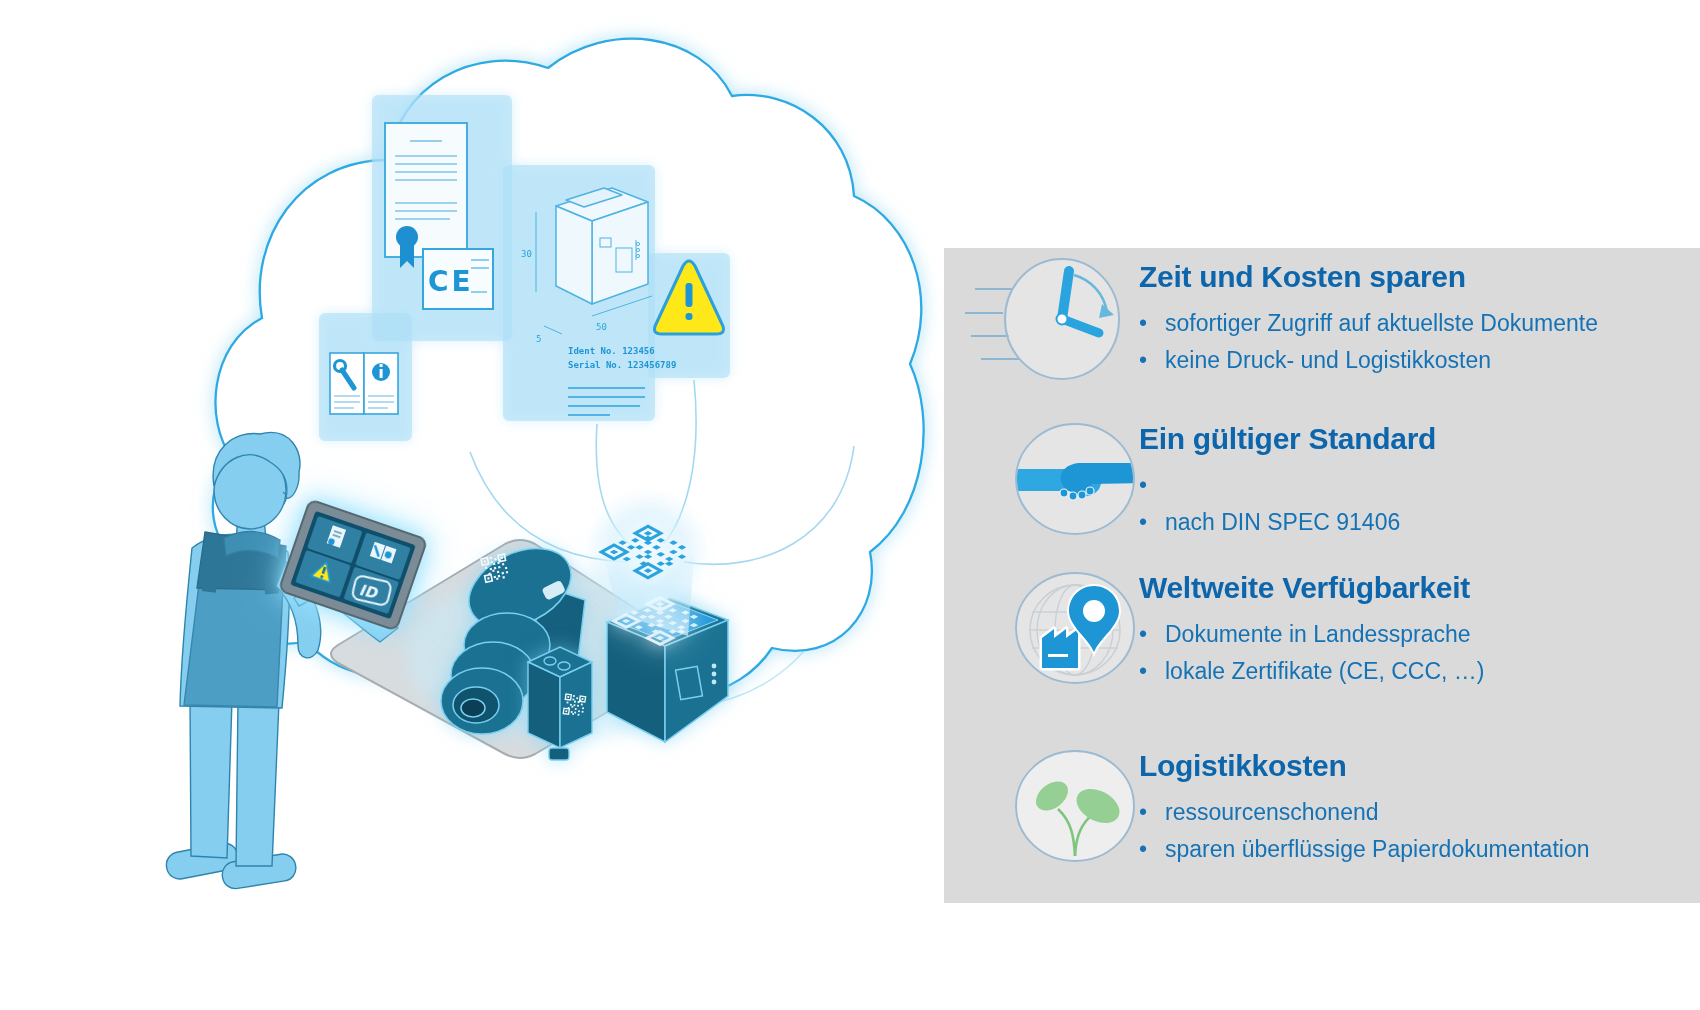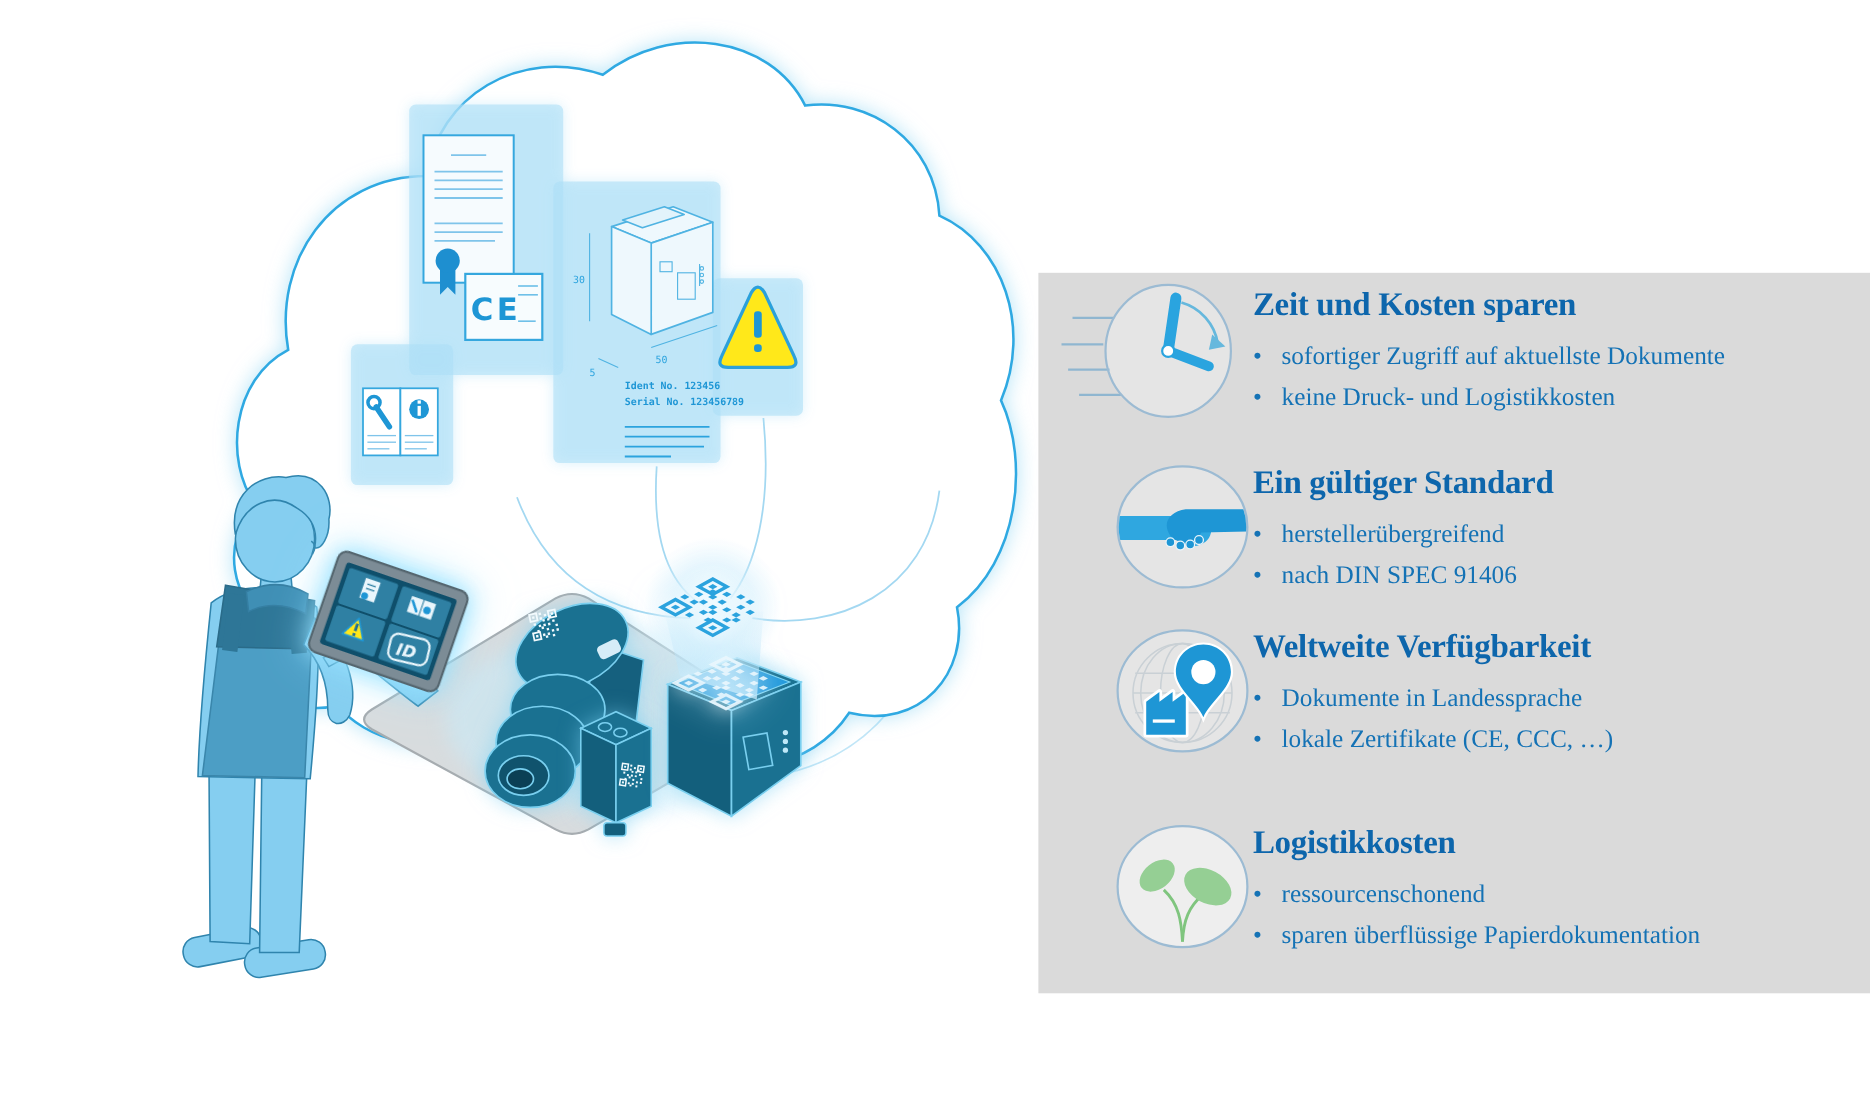--- a/index.html
+++ b/index.html
@@ -10,21 +10,21 @@
   
   .scene{position:absolute;left:0;top:0;}
   .glow-soft{filter:drop-shadow(0 0 9px rgba(120,205,240,.55));}
   .glow-strong{filter:drop-shadow(0 0 10px rgba(150,225,255,.95)) drop-shadow(0 0 18px rgba(150,225,255,.6));}
   .glow-white{filter:drop-shadow(0 0 8px rgba(255,255,255,.95)) drop-shadow(0 0 16px rgba(190,235,255,.8));}
   
   .panel{
     position:absolute;left:944px;top:248px;width:756px;height:655px;
     background:#dadada;
   }
-  .benefit{position:absolute;left:0;width:100%;height:150px;font-family:Liberation Serif, serif;}
+  .benefit{position:absolute;left:0;width:100%;height:150px;}
   .bicon{position:absolute;}
   .btxt{position:absolute;left:195px;top:0;width:545px;}
   .benefit h2{
     margin:0;font-size:30px;font-weight:bold;color:#0d66ac;
     letter-spacing:-.3px;line-height:36px;
   }
   .benefit ul{list-style:none;margin:10px 0 0 0;padding:0;}
   .benefit li{display:flex;font-size:23px;line-height:37px;color:#1472b5;}
   .benefit .dot{width:26px;flex:none;}
 </style>
@@ -351,21 +351,20 @@
           <circle cx="82" cy="76" r="4"></circle>
             <circle cx="90" cy="72" r="4"></circle>
         </g>
       </g>
     </svg>
     <div class="btxt">
       <h2>Ein gültiger Standard</h2>
       <ul>
         <li>
             <span class="dot">•</span>
-            <span>herstellerübergreifend</span>
           </li>
         <li>
             <span class="dot">•</span>
             <span>nach DIN SPEC 91406</span>
           </li>
       </ul>
     </div>
   </section>
 
   <section class="benefit" style="top:322px">

